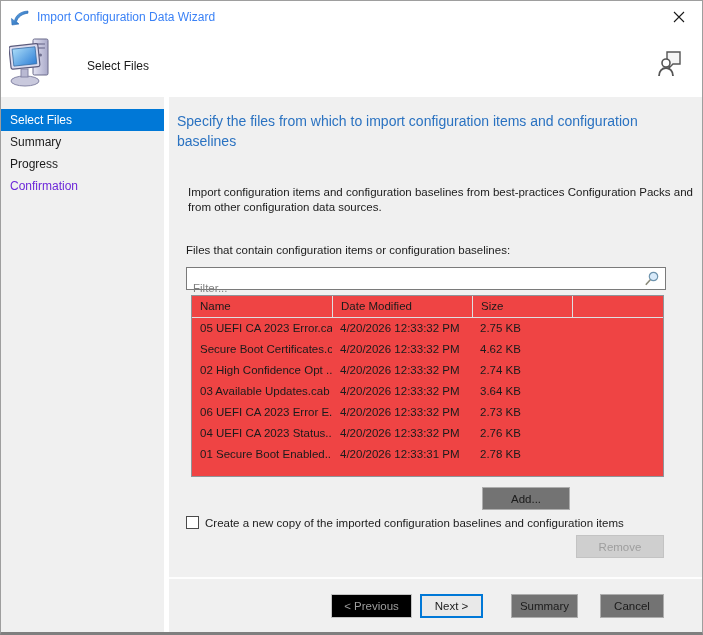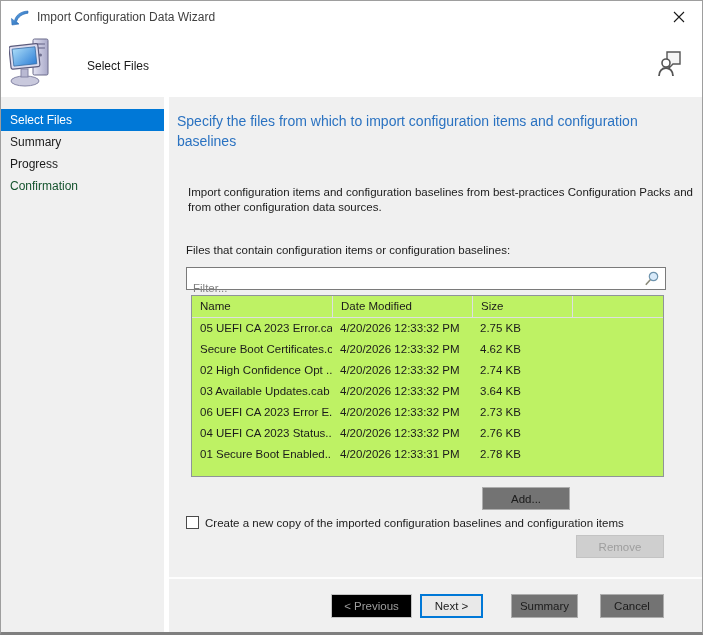--- a/index.html
+++ b/index.html
@@ -5,45 +5,45 @@
   * { margin:0; padding:0; box-sizing:border-box; }
   html,body { background:#fff; }
   body { font-family:"Liberation Sans", sans-serif; }
   .window {
     position:relative; width:703px; height:635px; background:#fff;
     border:1px solid #9e9e9e; border-bottom:3px solid #7f7f7f; overflow:hidden;
   }
   
   .titlebar { position:absolute; left:0; top:0; width:100%; height:32px; background:#fff; }
   .title-icon { position:absolute; left:9px; top:7px; width:19px; height:19px; }
-  .title-text { position:absolute; left:36px; top:9px; font-size:12px; color:#404040; }
+  .title-text { position:absolute; left:36px; top:9px; font-size:12px; color:#3b82f6; }
   .close-btn { position:absolute; right:0; top:0; width:46px; height:31px; background:#fff; border:none; cursor:pointer; }
   .close-btn svg { position:absolute; left:17px; top:10px; }
   
   .banner { position:absolute; left:0; top:32px; width:100%; height:64px; background:#fff; }
   .pc-icon { position:absolute; left:8px; top:4px; }
   .step-title { position:absolute; left:86px; top:26px; font-size:12px; color:#1a1a1a; }
   .feedback-icon { position:absolute; right:20px; top:18px; width:24px; height:26px; background:transparent; border:none; cursor:pointer; }
   
   .sidebar { position:absolute; left:0; top:96px; width:163px; height:536px; background:#f0f0f0; }
   .nav-list { position:absolute; left:0; top:12px; width:100%; }
   .nav-item { height:22px; line-height:22px; padding-left:9px; font-size:12px; color:#1b1b1b; cursor:pointer; }
   .nav-item.selected { background:#0078d7; color:#fff; }
-  .nav-item.disabled { color:#14532d; cursor:default; }
+  .nav-item.disabled { color:#6d28d9; cursor:default; }
   .main { position:absolute; left:168px; top:96px; width:535px; height:536px; background:#f0f0f0; }
   .heading { position:absolute; left:8px; top:14px; width:468px; font-size:14px; line-height:20px; font-weight:400; color:#2a72c1; }
   .description { position:absolute; left:19px; top:88px; width:505px; font-size:11.5px; line-height:15px; color:#1b1b1b; }
   .files-label { position:absolute; left:17px; top:147px; font-size:11.5px; color:#1b1b1b; }
   
   .filter-box { position:absolute; left:17px; top:170px; width:480px; height:23px; background:#fff; border:1px solid #7a7a7a; }
   .filter-input { position:absolute; left:0; top:0; width:455px; height:39px; border:none; outline:none; padding:0 0 0 6px; font-size:11.5px; color:#1b1b1b; font-family:"Liberation Sans", sans-serif; background:transparent; }
   .filter-input::placeholder { color:#7f7f7f; opacity:1; }
   .search-glyph { position:absolute; right:5px; top:3px; }
   
-  .file-table { position:absolute; left:22px; top:198px; width:473px; height:182px; background:#bef264; border:1px solid #8f9499; font-size:11.5px; color:#1b1b1b; }
+  .file-table { position:absolute; left:22px; top:198px; width:473px; height:182px; background:#ef4444; border:1px solid #8f9499; font-size:11.5px; color:#1b1b1b; }
   .t-head { display:flex; height:22px; line-height:21px; border-bottom:1px solid #dedfe1; }
   .t-row { display:flex; height:21px; line-height:21px; cursor:default; }
   .col-name { width:140px; padding-left:8px; overflow:hidden; white-space:nowrap; }
   .col-date { width:140px; padding-left:8px; border-left:1px solid #dedfe1; overflow:hidden; white-space:nowrap; }
   .col-size { width:100px; padding-left:8px; border-left:1px solid #dedfe1; overflow:hidden; white-space:nowrap; }
   .col-fill { flex:1; border-left:1px solid #dedfe1; }
   .t-row .col-date, .t-row .col-size, .t-row .col-fill { border-left:none; }
   
   .btn { position:absolute; height:23px; font-size:11.5px; font-family:"Liberation Sans", sans-serif; color:#1b1b1b; background:#737373; border:1px solid #adadad; cursor:pointer; }
   .add-btn { left:313px; top:390px; width:88px; }

